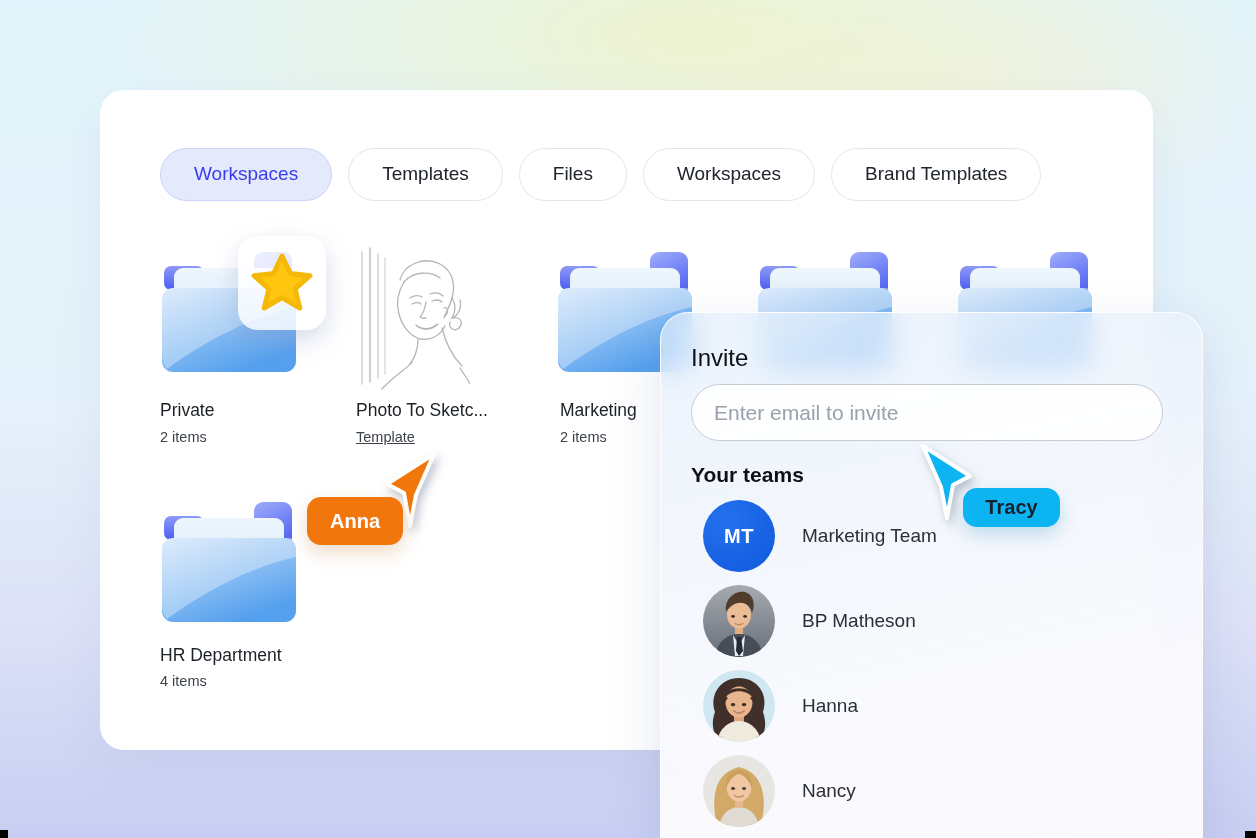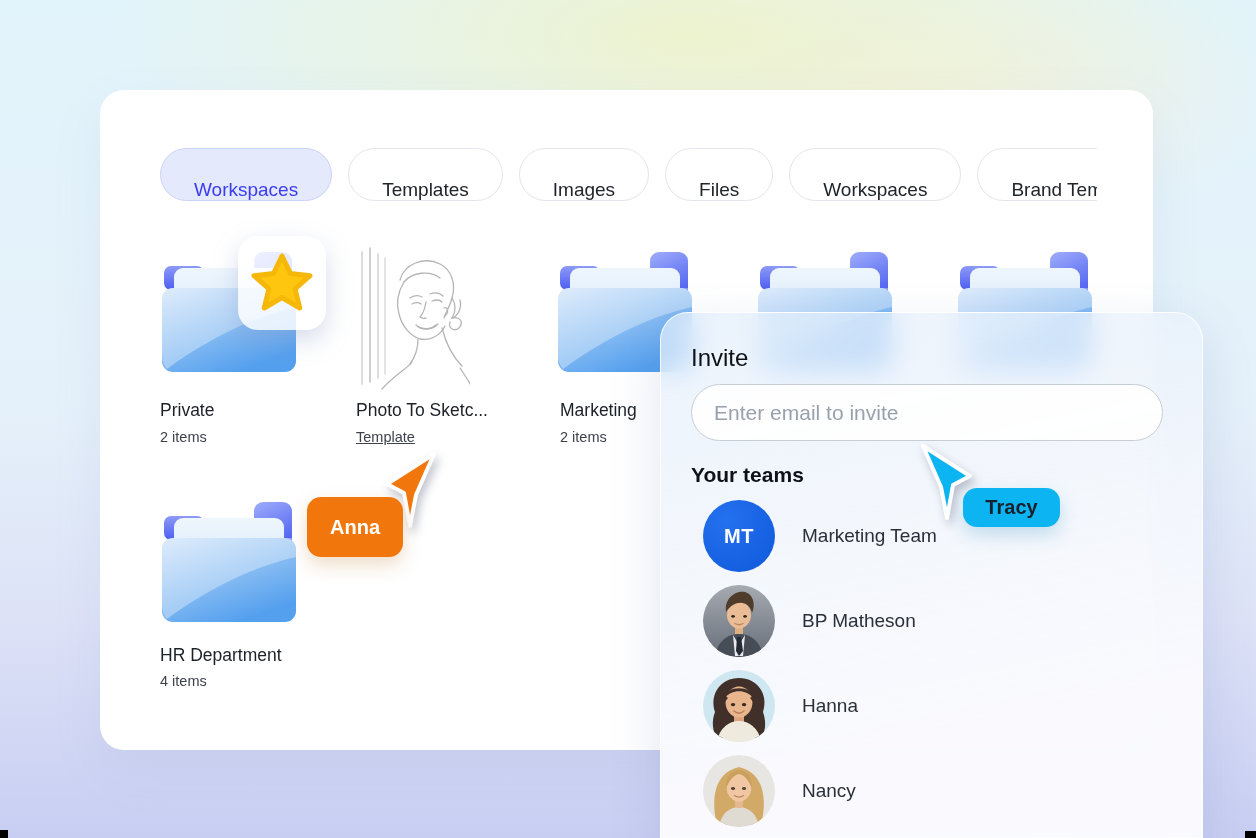--- a/index.html
+++ b/index.html
@@ -21,21 +21,21 @@
     box-shadow:0 20px 50px rgba(120,140,190,0.10);
     z-index:2;
   }
 
   
   .tabs {
     position:absolute; left:160px; top:148px; width:937px; height:54px;
     display:flex; gap:16px; overflow:hidden; z-index:3; white-space:nowrap;
   }
   .tab {
-    flex:0 0 auto; height:53px; line-height:50px; padding:16px 33px;
+    flex:0 0 auto; height:53px; line-height:50px; padding:0 33px;
     border:1.5px solid #e3e5ea; border-radius:27px; background:#ffffff;
     font-size:19px; color:#20252c; cursor:pointer;
   }
   .tab.active {
     background:#e4e9fc; border-color:#cbd3f8; color:#3a3cee; font-weight:500;
   }
 
   
   .tile { position:absolute; z-index:3; }
   .folder-svg { width:138px; height:122px; display:block; }
@@ -86,21 +86,21 @@
   .team-name { font-size:19px; color:#2b3038; }
 
   
   .cursor-svg { position:absolute; width:52px; height:78px; filter:drop-shadow(3px 5px 5px rgba(110,120,145,0.45)); }
   .cursor-anna { left:385px; top:452px; z-index:4; }
   .cursor-tracy { left:920px; top:444px; z-index:7; }
   .cursor-chip {
     position:absolute; display:flex; align-items:center; justify-content:center;
     font-size:20px; font-weight:600; border-radius:14px;
   }
-  .chip-anna { left:307px; top:497px; width:96px; height:60px; background:#f1770d; color:#ffffff; z-index:4;
+  .chip-anna { left:307px; top:497px; width:96px; height:48px; background:#f1770d; color:#ffffff; z-index:4;
                box-shadow:0 8px 18px rgba(190,120,40,0.25); }
   .chip-tracy { left:963px; top:488px; width:97px; height:39px; background:#0db4f2; color:#16212d; z-index:7;
                 box-shadow:0 8px 18px rgba(40,140,190,0.25); }
 
   .corner-mark { position:absolute; background:#000; z-index:9; }
   .corner-mark.bl { left:0; top:830px; width:8px; height:8px; }
   .corner-mark.br { left:1245px; top:831px; width:11px; height:7px; }
 </style>
 </head>
 <body>
@@ -139,21 +139,20 @@
         <path d="M2,48 C2,41 7,36 14,36 L136,36 L136,55 C86,66 38,94 7,117 C4,114 2,109 2,103 Z" fill="rgba(255,255,255,0.34)"></path>
       </symbol>
     </defs>
   </svg>
 
   <div class="main-card"></div>
 
   <div class="tabs">
     <div class="tab active">Workspaces</div>
     <div class="tab">Templates</div>
-    <div class="tab">Images</div>
     <div class="tab">Files</div>
     <div class="tab">Workspaces</div>
     <div class="tab">Brand Templates</div>
   </div>
 
   <div class="tile" style="left:160px; top:252px;">
     <svg class="folder-svg" viewBox="0 0 138 122">
         <use href="#folderIcon"></use>
       </svg>
   </div>

